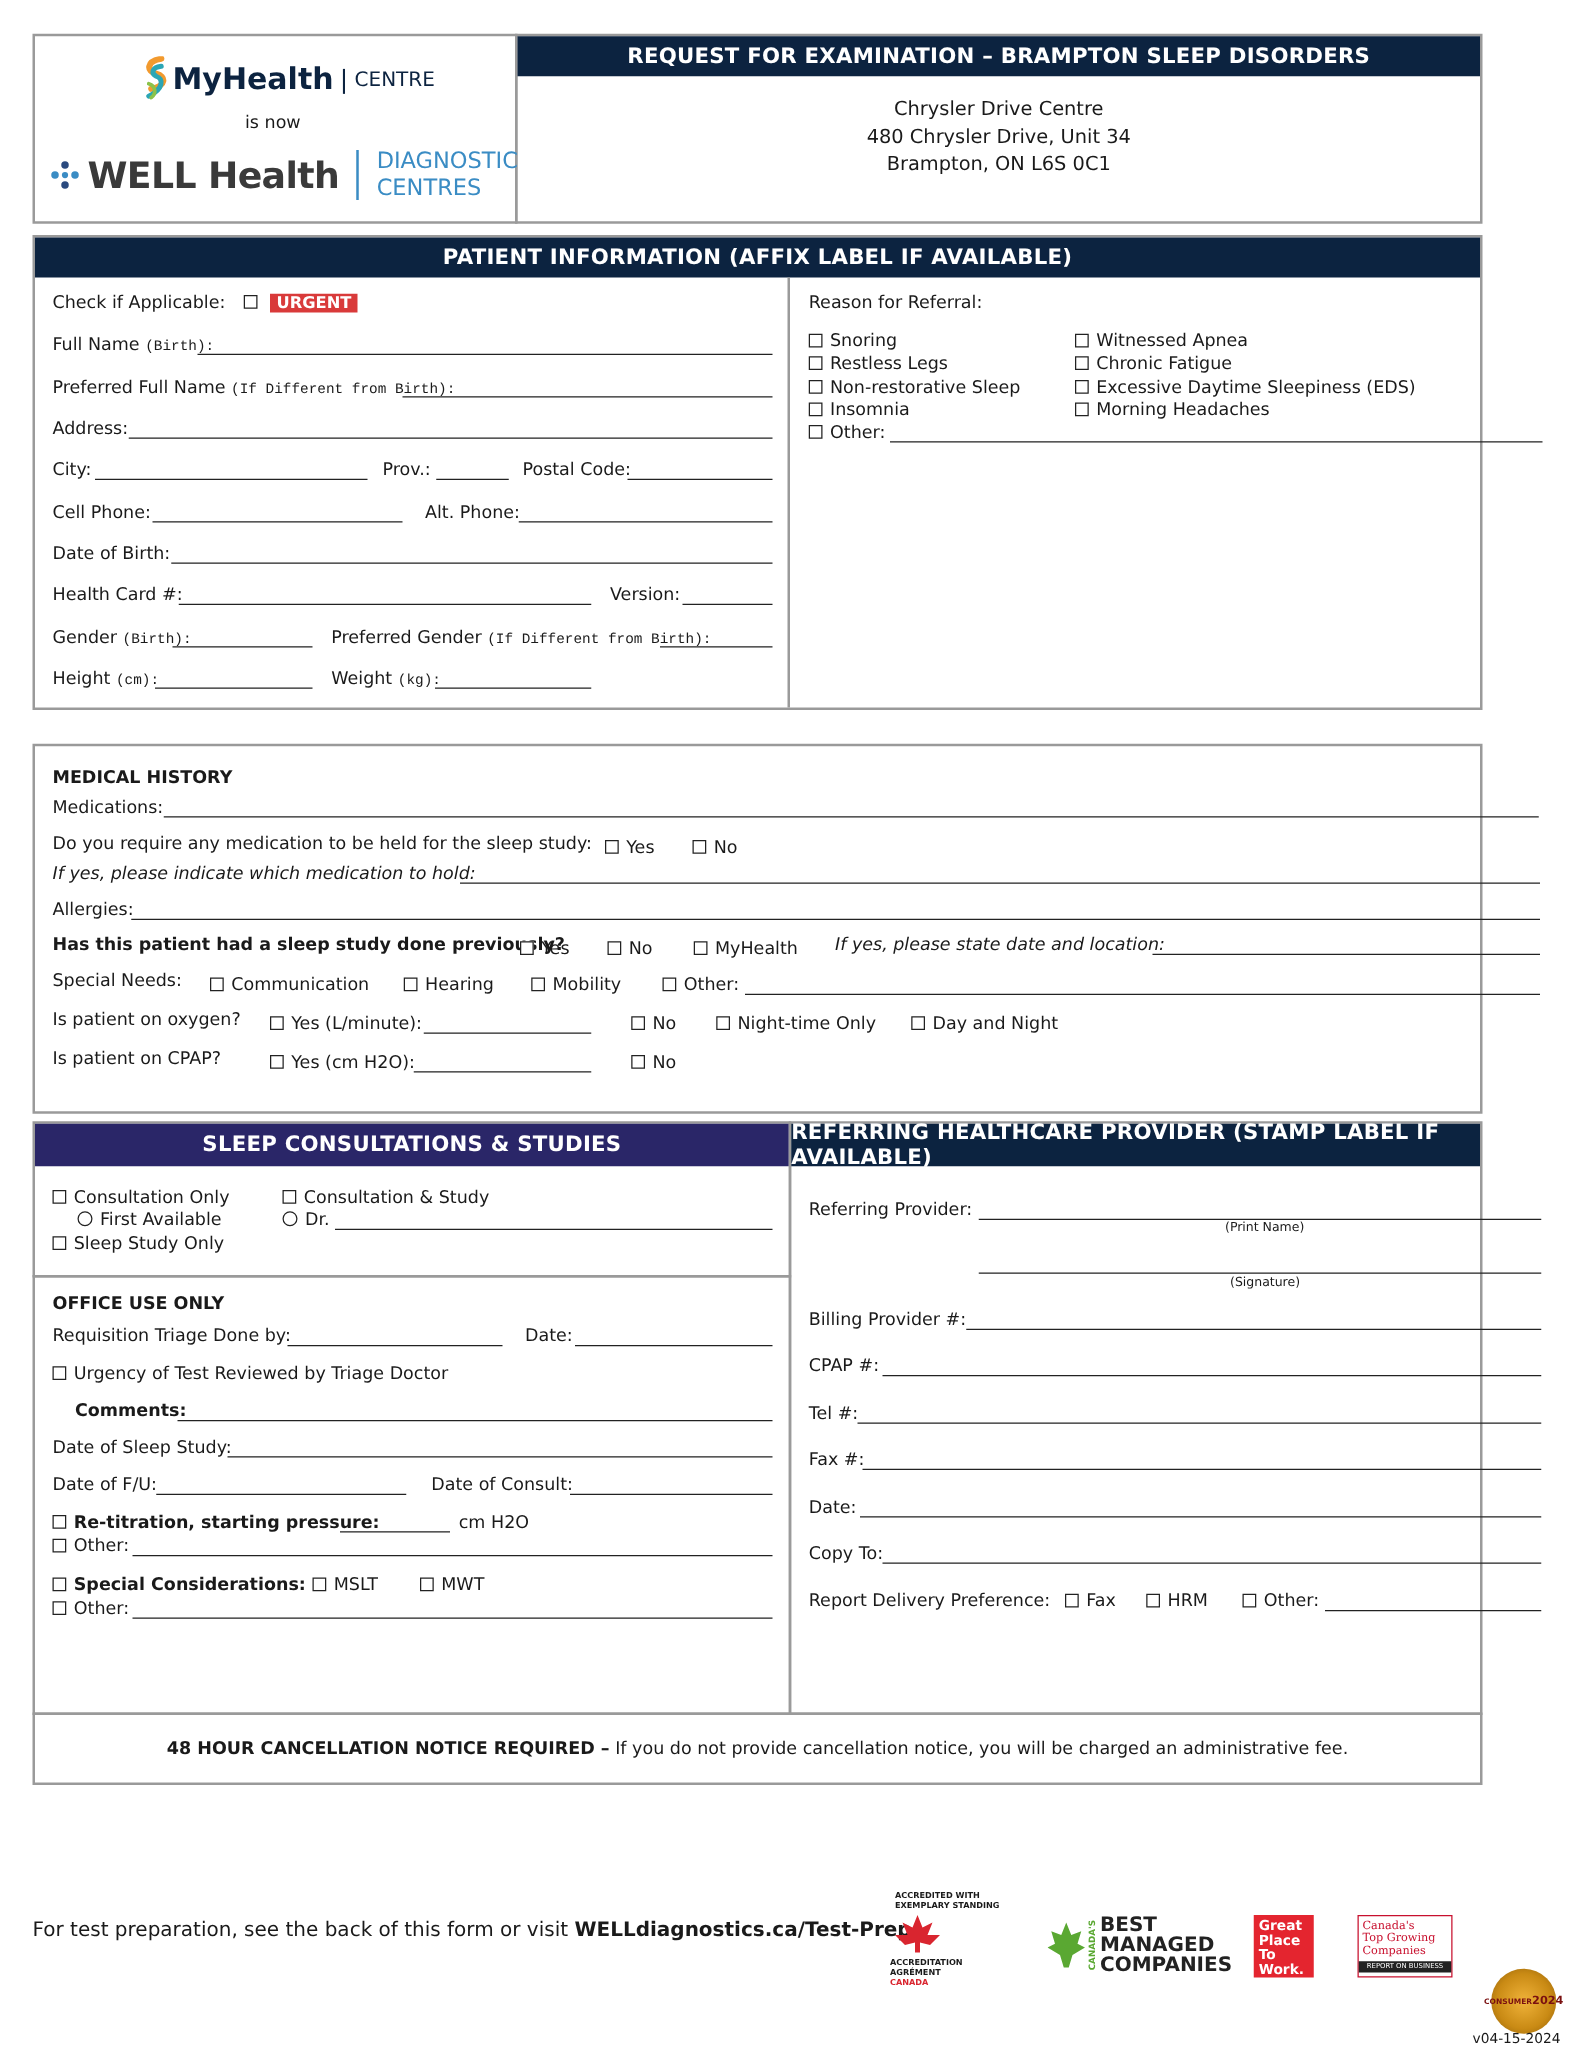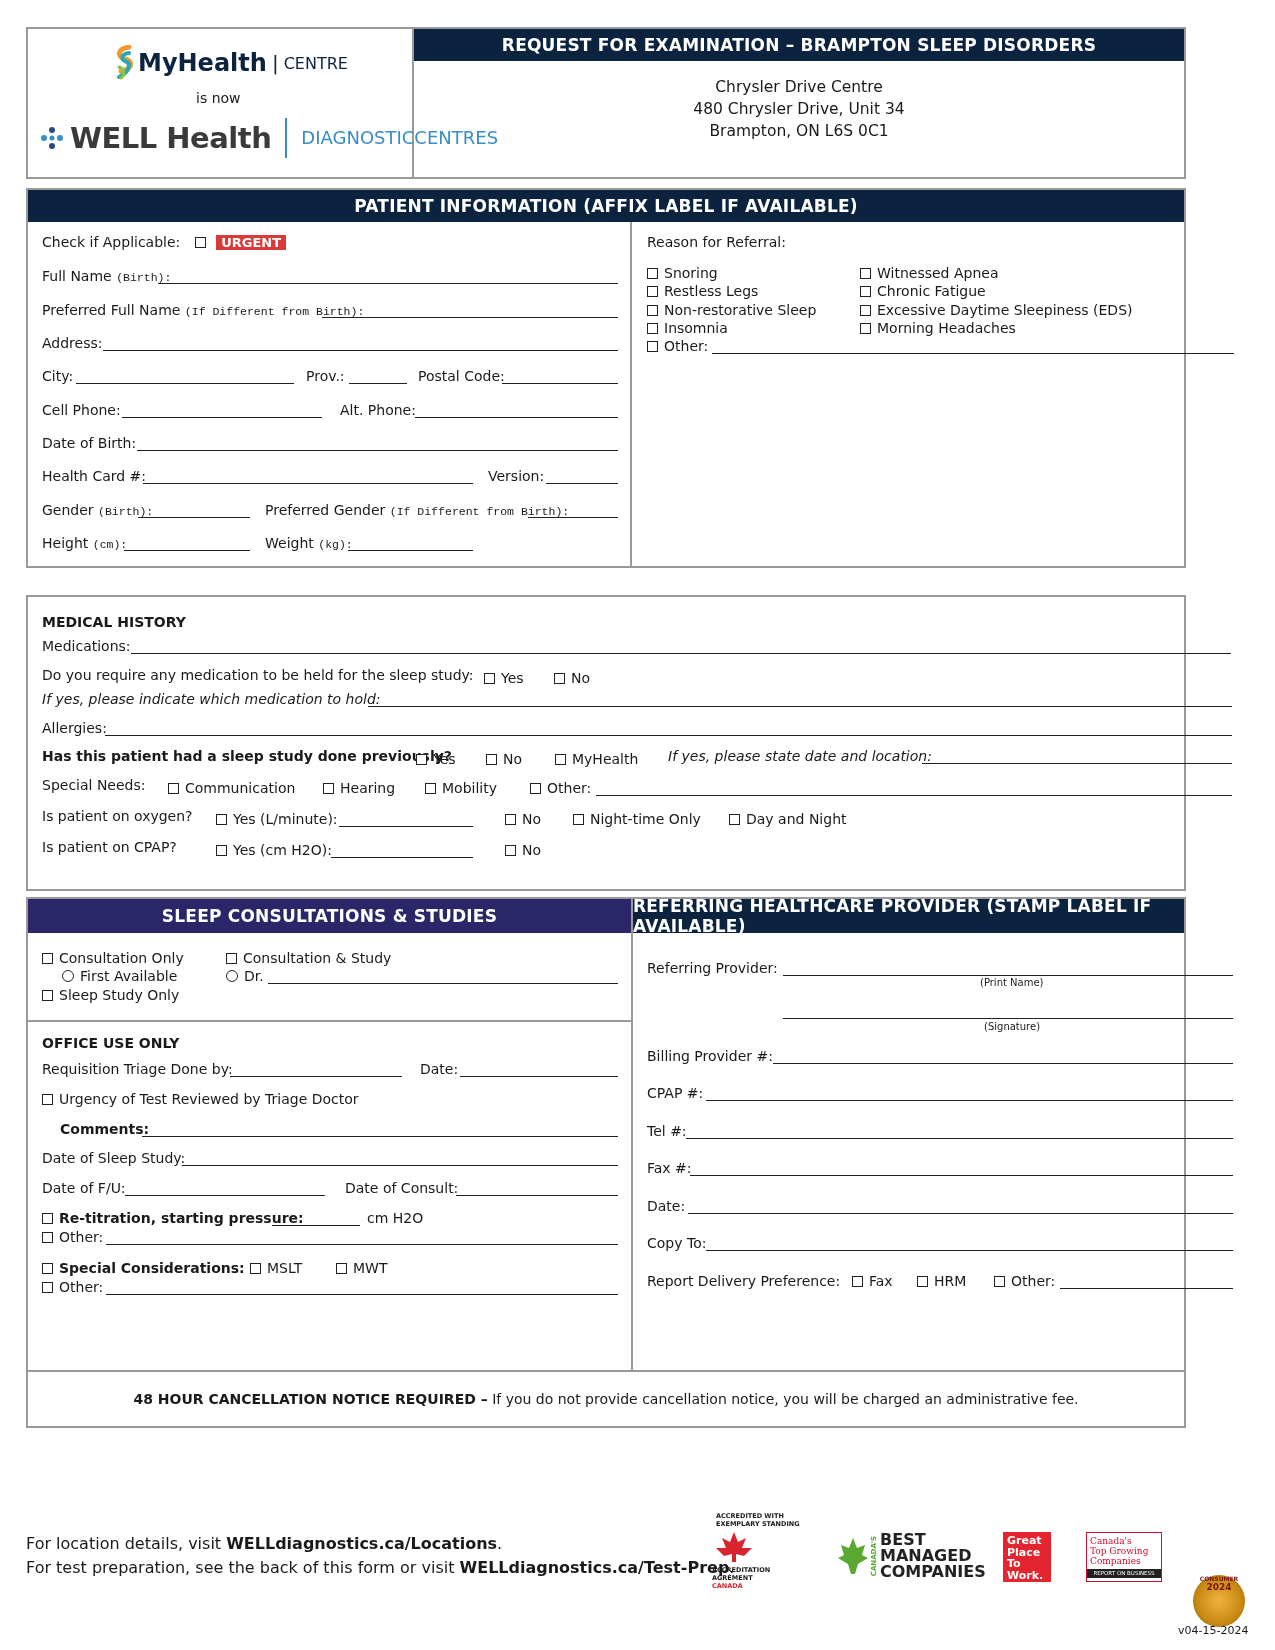--- a/index.html
+++ b/index.html
@@ -37,21 +37,21 @@
 <div class="abs" style="left:40px;top:118px;display:flex;align-items:center;">
   <svg width="24" height="24" viewBox="0 0 24 24">
     <circle cx="12" cy="4" r="3" fill="#2a4a7f"></circle>
       <circle cx="12" cy="20" r="3" fill="#2a4a7f"></circle>
     <circle cx="4" cy="12" r="3" fill="#3a8cc4"></circle>
       <circle cx="20" cy="12" r="3" fill="#3a8cc4"></circle>
     <circle cx="12" cy="12" r="2.5" fill="#3a8cc4"></circle>
   </svg>
   <span style="font-size:29px;font-weight:bold;color:#3a3a3a;margin-left:6px;letter-spacing:-0.5px;">WELL Health</span>
   <span style="display:inline-block;width:2px;height:40px;background:#3a8cc4;margin:0 14px;"></span>
-  <div style="display:flex;flex-direction:row;line-height:22px;">
+  <div style="display:flex;flex-direction:column;line-height:22px;">
     <span style="font-size:18px;color:#3a8cc4;">DIAGNOSTIC</span>
     <span style="font-size:18px;color:#3a8cc4;">CENTRES</span>
   </div>
 </div>
 
 <div class="bar" style="left:414px;top:29px;width:770px;height:32px;">REQUEST FOR EXAMINATION – BRAMPTON SLEEP DISORDERS</div>
 <div class="abs" style="left:414px;top:76px;width:770px;text-align:center;font-size:15.5px;line-height:22px;">
   <div>Chrysler Drive Centre</div>
   <div>480 Chrysler Drive, Unit 34</div>
   <div>Brampton, ON L6S 0C1</div>
@@ -237,21 +237,20 @@
 <div class="lbl" style="left:917px;top:1273px;"><span class="cb"></span><span>HRM</span></div>
 <div class="lbl" style="left:994px;top:1273px;"><span class="cb"></span><span>Other:</span></div>
 <div class="line" style="left:1060px;top:1288px;width:173px;"></div>
 
 <div class="frame" style="left:26px;top:1370px;width:1160px;height:58px;"></div>
 <div class="abs" style="left:28px;top:1391px;width:1156px;text-align:center;font-size:14px;">
   <span class="bold">48 HOUR CANCELLATION NOTICE REQUIRED –</span><span> If you do not provide cancellation notice, you will be charged an administrative fee.</span>
 </div>
 
 <div class="abs" style="left:26px;top:1532px;font-size:16px;line-height:24px;">
-  <div><span>For location details, visit </span><span class="bold">WELLdiagnostics.ca/Locations</span><span>.</span></div>
   <div><span>For test preparation, see the back of this form or visit </span><span class="bold">WELLdiagnostics.ca/Test-Prep</span><span>.</span></div>
 </div>
 
 <div class="abs" style="left:712px;top:1512px;width:96px;font-size:6.5px;line-height:8px;font-weight:bold;">
   <div style="width:88px;margin:0 auto;">ACCREDITED WITH EXEMPLARY STANDING</div>
   <svg width="44" height="34" viewBox="0 0 44 34" style="margin-top:2px;">
     <path d="M22 2 L26 12 L34 8 L30 18 L40 18 L32 26 L24 24 L24 32 L20 32 L20 24 L12 26 L4 18 L14 18 L10 8 L18 12 Z" fill="#d9252f"></path>
   </svg>
   <div>ACCREDITATION</div>
   <div>AGRÉMENT</div>
@@ -277,18 +276,18 @@
   <div>Work.</div>
 </div>
 
 <div class="abs" style="left:1086px;top:1532px;width:76px;height:50px;border:1px solid #c8102e;font-family:'DejaVu Serif',serif;font-size:9px;line-height:10px;color:#c8102e;padding:3px 3px 0;">
   <div>Canada's</div>
   <div>Top Growing</div>
   <div>Companies</div>
   <div style="background:#222;color:#fff;font-family:'DejaVu Sans',sans-serif;font-size:5.5px;text-align:center;margin:3px -3px 0;line-height:9px;">REPORT ON BUSINESS</div>
 </div>
 
-<div class="abs" style="left:1193px;top:1575px;width:52px;height:52px;border-radius:50%;background:radial-gradient(circle,#f0b33a 0%,#c98a14 60%,#8a5a08 100%);display:flex;flex-direction:column;align-items:center;font-size:6px;font-weight:bold;color:#7a1010;">
+<div class="abs" style="left:1193px;top:1575px;width:52px;height:52px;border-radius:50%;background:radial-gradient(circle,#f0b33a 0%,#c98a14 60%,#8a5a08 100%);display:flex;flex-direction:row;align-items:center;justify-content:center;font-size:6px;font-weight:bold;color:#7a1010;">
   <span>CONSUMER</span>
   <span style="font-size:9px;">2024</span>
 </div>
 
 <div class="lbl" style="left:1178px;top:1624px;font-size:11px;">v04-15-2024</div>
 
 </body></html>

